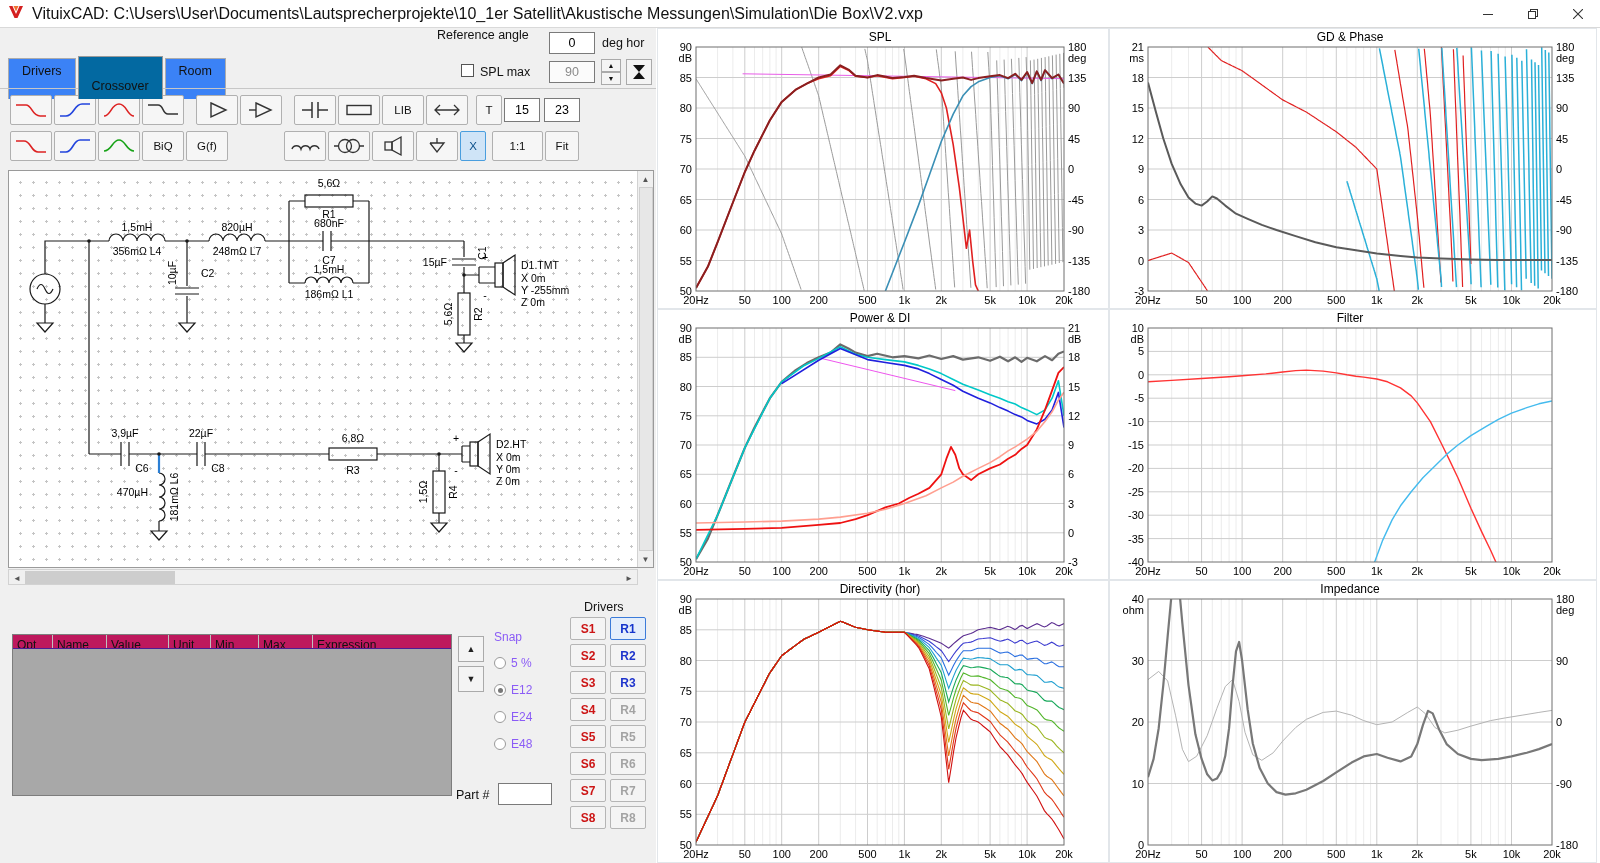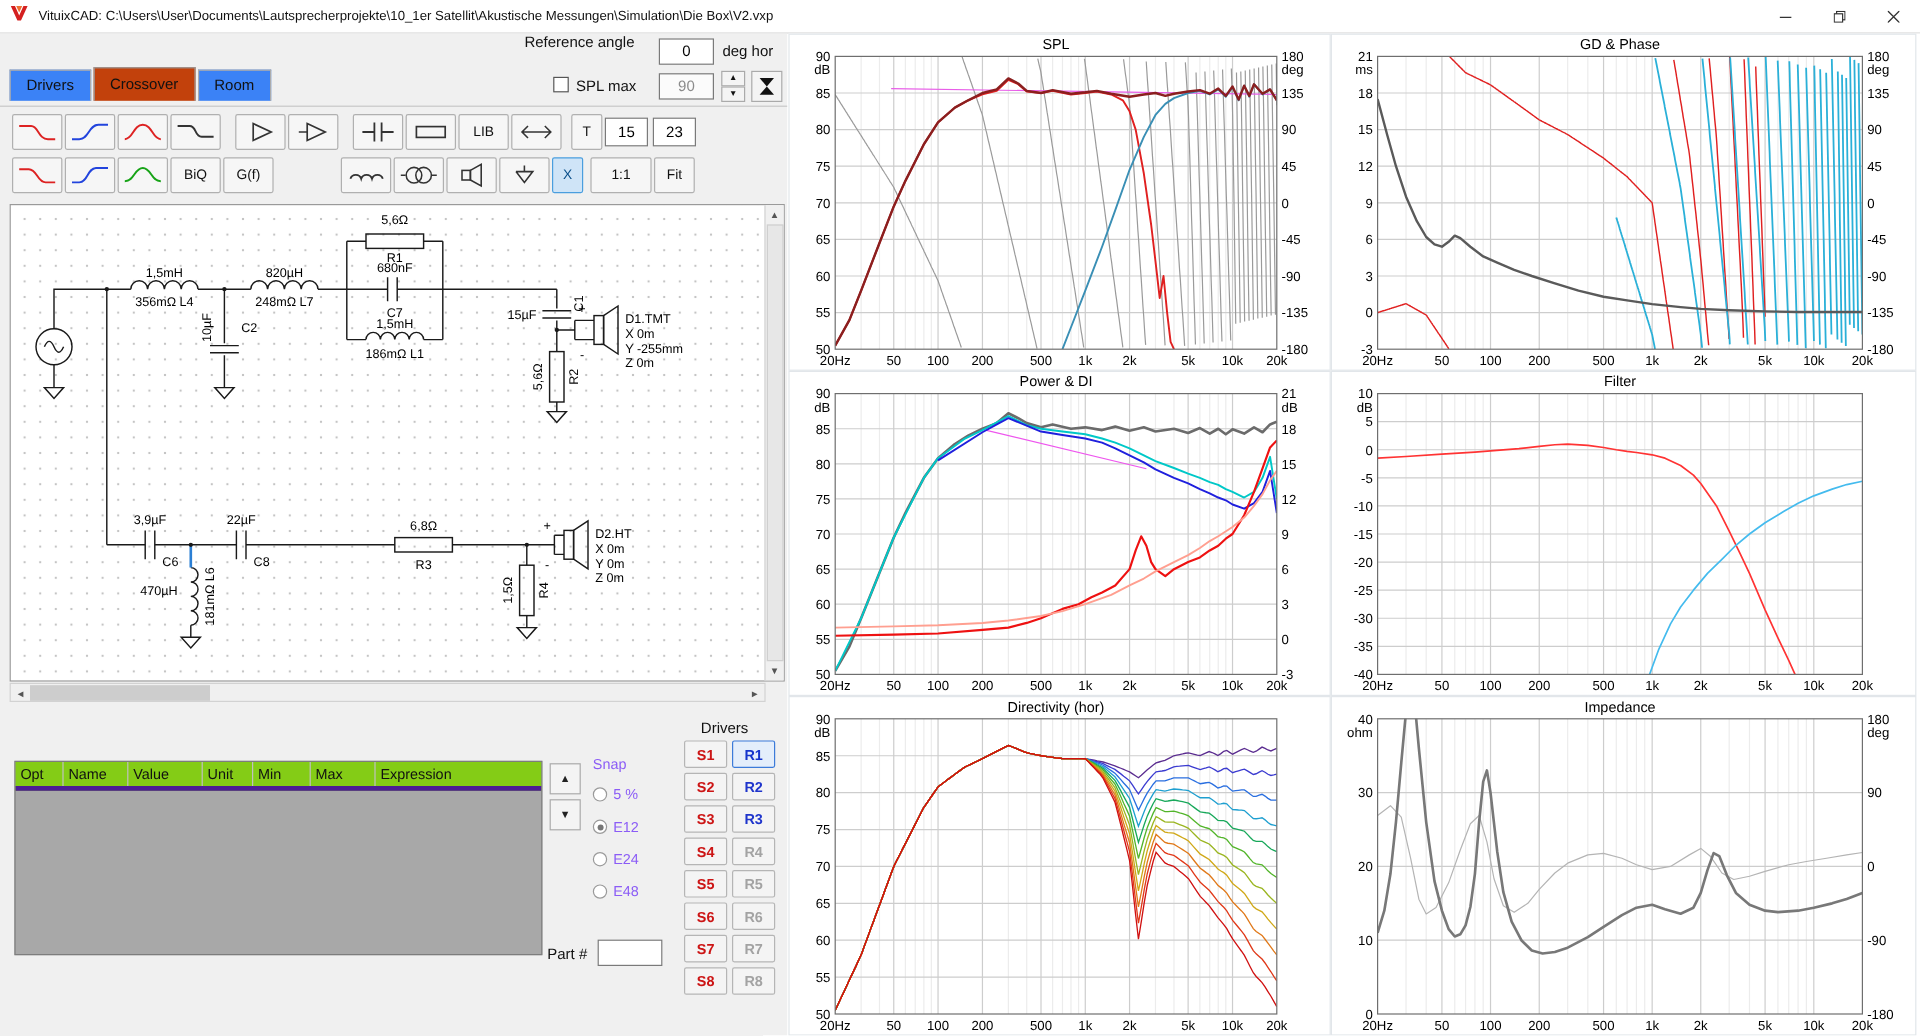--- a/index.html
+++ b/index.html
@@ -1,54 +1,54 @@
 <!DOCTYPE html>
 <html><head>
 <meta charset="utf-8">
 <style>
 *{box-sizing:border-box;margin:0;padding:0}
 body{width:1600px;height:863px;font-family:"Liberation Sans",sans-serif;background:#fff;overflow:hidden;position:relative;color:#111}
 .abs{position:absolute}
 
 .titlebar{position:absolute;left:0;top:0;width:1600px;height:28px;background:#fff;border-bottom:1px solid #d9d9d9;display:flex;align-items:center}
 .titlebar .app-ico{margin:0 8px 0 8px}
-.titlebar .wtitle{font-size:11px;flex:1;white-space:nowrap;overflow:hidden}
+.titlebar .wtitle{font-size:16px;flex:1;white-space:nowrap;overflow:hidden}
 .wbtn{width:45px;height:27px;display:flex;align-items:center;justify-content:center}
 
 .leftpan{position:absolute;left:0;top:28px;width:656px;height:835px;background:#f0f0f0}
 .menubar{position:absolute;left:2px;top:2px;height:26px;display:flex;align-items:center}
 .menu-item{display:inline-block;padding:5px 11px;font-size:13px}
 .menu-item::first-letter{text-decoration:underline}
 .lbl{font-size:12.5px}
 .tbox{border:1px solid #7a7a7a;background:#fff;font-size:12.5px;text-align:center;font-family:"Liberation Sans",sans-serif}
 .tbox:disabled,.tbox.dis{color:#8b8b8b;background:#fbfbfb}
 .chk{display:inline-block;width:13px;height:13px;border:1px solid #555;background:#fff;vertical-align:-2px}
 
 .tabs{position:absolute;left:8px;top:30px;display:flex}
 .tab{padding:5px 13px 6px;font-size:12.5px;border:1px solid #acacac;border-bottom:none;background:#3b82f6;margin-right:2px}
-.tab.active{background:#c2410c;position:relative;z-index:3;padding-top:6px;margin-top:-2px;border-color:#9a9a9a}
+.tab.active{background:#0369a1;position:relative;z-index:3;padding-top:22px;margin-top:-2px;border-color:#9a9a9a}
 
 .toolbar{position:absolute;left:0;top:60px;width:656px;height:82px;border-top:1px solid #c7c7c7}
 .tbrow{position:absolute;left:10px;display:flex;align-items:center}
 .tb-btn{width:42px;height:30px;background:#f6f6f6;border:1px solid #b0b0b0;border-radius:2px;display:flex;align-items:center;justify-content:center;margin-right:2px;font-size:11.5px}
 .tb-btn.sm{width:26px}
 .tb-btn.on{background:#cfe4f7;border-color:#4a9ede;color:#0a4f8a}
 .tb-input{width:36px;height:24px;margin-right:4px}
 .spacer{width:10px}
 
 .canvas-wrap{position:absolute;left:8px;top:142px;width:646px;height:398px;border:1px solid #9a9a9a;background-color:#fff;background-image:radial-gradient(circle,#c4c4c4 1px,transparent 1.3px);background-size:13px 13px;background-position:5px 5px}
 .vscroll{position:absolute;right:0;top:0;width:16px;height:100%;background:#f0f0f0;border-left:1px solid #d2d2d2;display:flex;flex-direction:column;justify-content:space-between;align-items:center}
 .scr-arrow{font-size:8px;color:#555;width:16px;height:16px;display:flex;align-items:center;justify-content:center}
 .vthumb{position:absolute;left:1px;top:16px;width:14px;height:calc(100% - 32px);background:#e7e7e7;border:1px solid #cfcfcf}
 .hscroll{position:absolute;left:8px;top:541px;width:630px;height:16px;background:#f0f0f0;border:1px solid #d2d2d2}
 .hthumb{position:absolute;left:16px;top:1px;width:150px;height:13px;background:#cdcdcd}
 .hscroll .scr-arrow{position:absolute;top:0}
 
 .tablebox{position:absolute;left:12px;top:606px;width:440px;height:162px;border:1px solid #7d7d7d;background:#a8a8a8}
-.thead{display:flex;background:#84cc16;border-bottom:4px solid #4c1d95;height:24px}
+.thead{display:flex;background:#be185d;border-bottom:1px solid #4c1d95;height:14px}
 .th{font-size:12px;padding:3px 4px;border-right:1px solid #c0c0c0;white-space:nowrap;overflow:hidden}
 .udbtn{position:absolute;width:26px;height:26px;background:#f4f4f4;border:1px solid #aaa;display:flex;align-items:center;justify-content:center;font-size:9px;color:#222}
 .snaplab{color:#8b5cf6;font-size:12px}
 .radio{display:inline-block;width:12px;height:12px;border:1px solid #9a9a9a;border-radius:50%;background:#fff;vertical-align:-2px;margin-right:5px;position:relative}
 .radio.sel::after{content:"";position:absolute;left:2.5px;top:2.5px;width:5px;height:5px;border-radius:50%;background:#777}
 .snaprow{margin-top:9px;white-space:nowrap}
 .vbtn{width:36px;height:23px;border:1px solid #b5b5b5;background:#f4f4f4;font-size:12px;font-weight:700;display:flex;align-items:center;justify-content:center;border-radius:2px}
 .vbtn.s{color:#cc1515}
 .vbtn.r-on{color:#1f35cc}
 .vbtn.r-active{color:#1535cc;border:1px solid #3c7bd9;background:#e4eefb}

